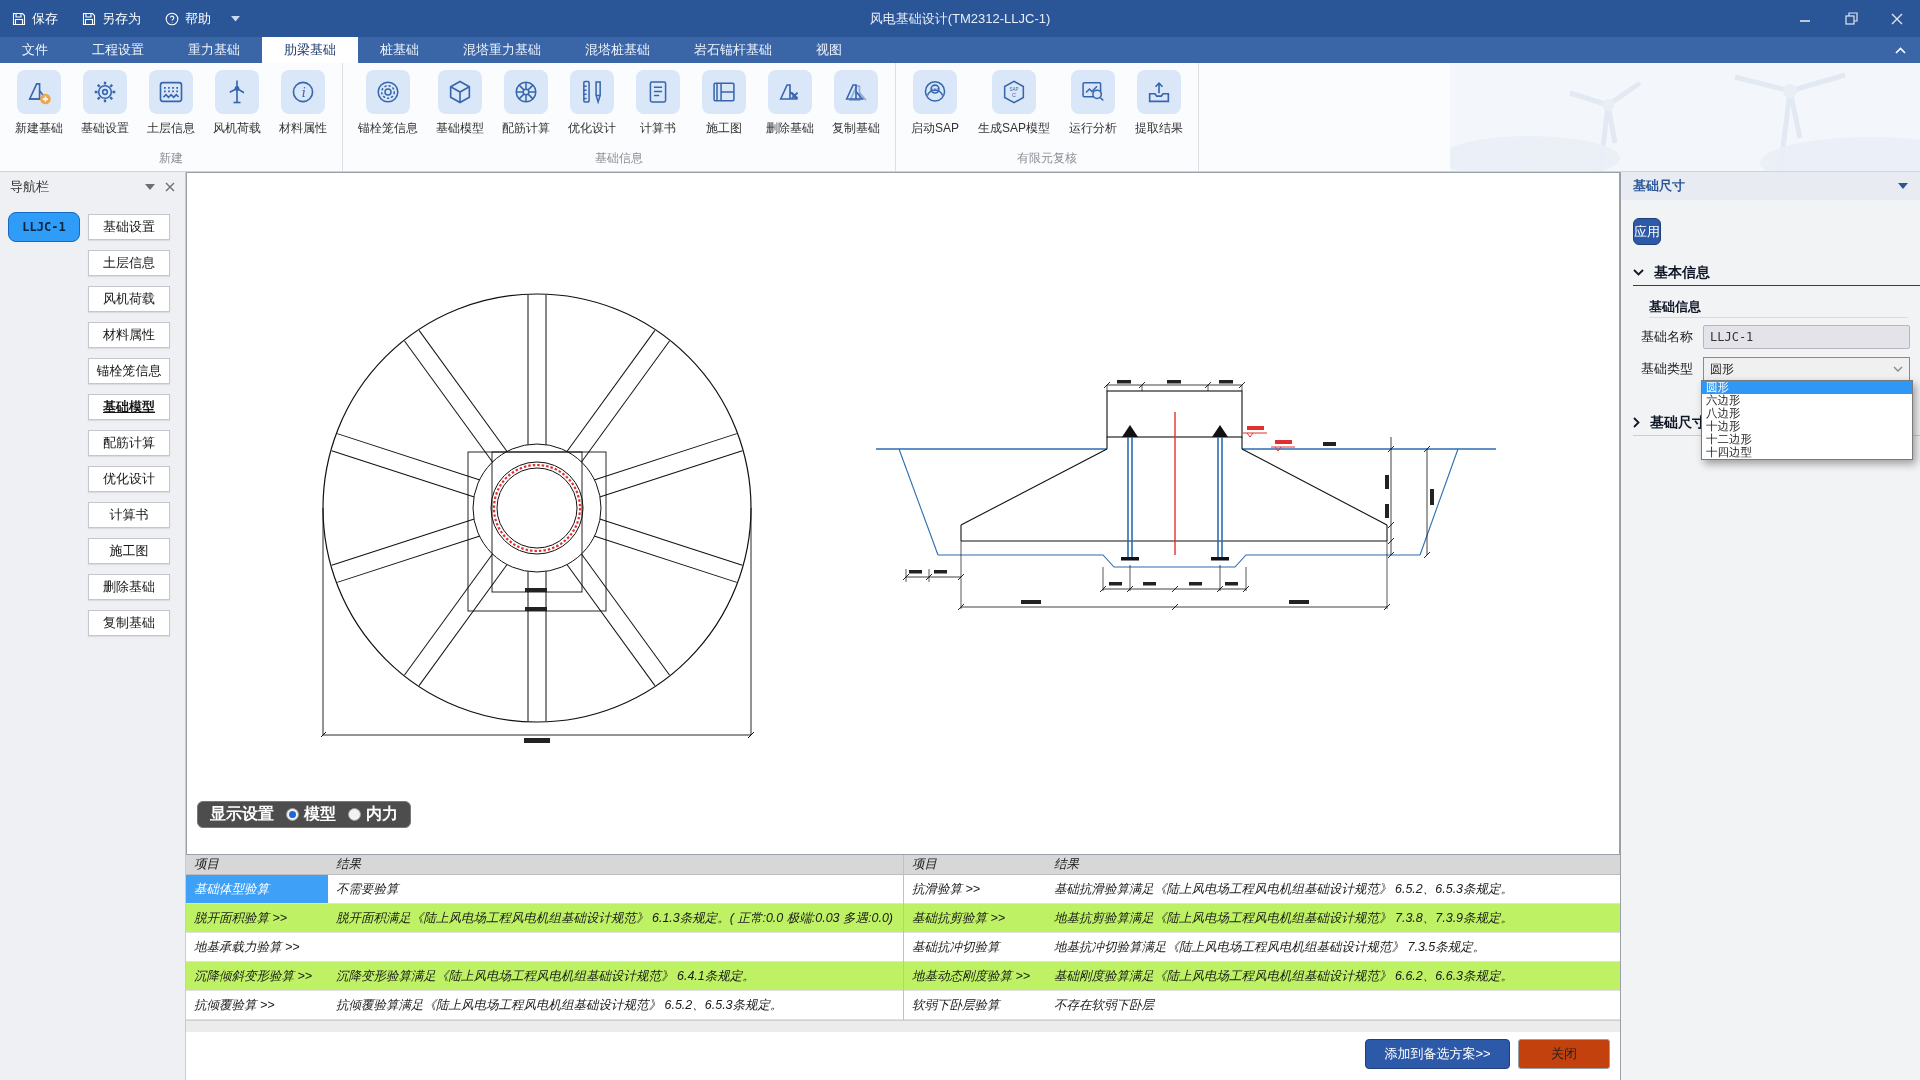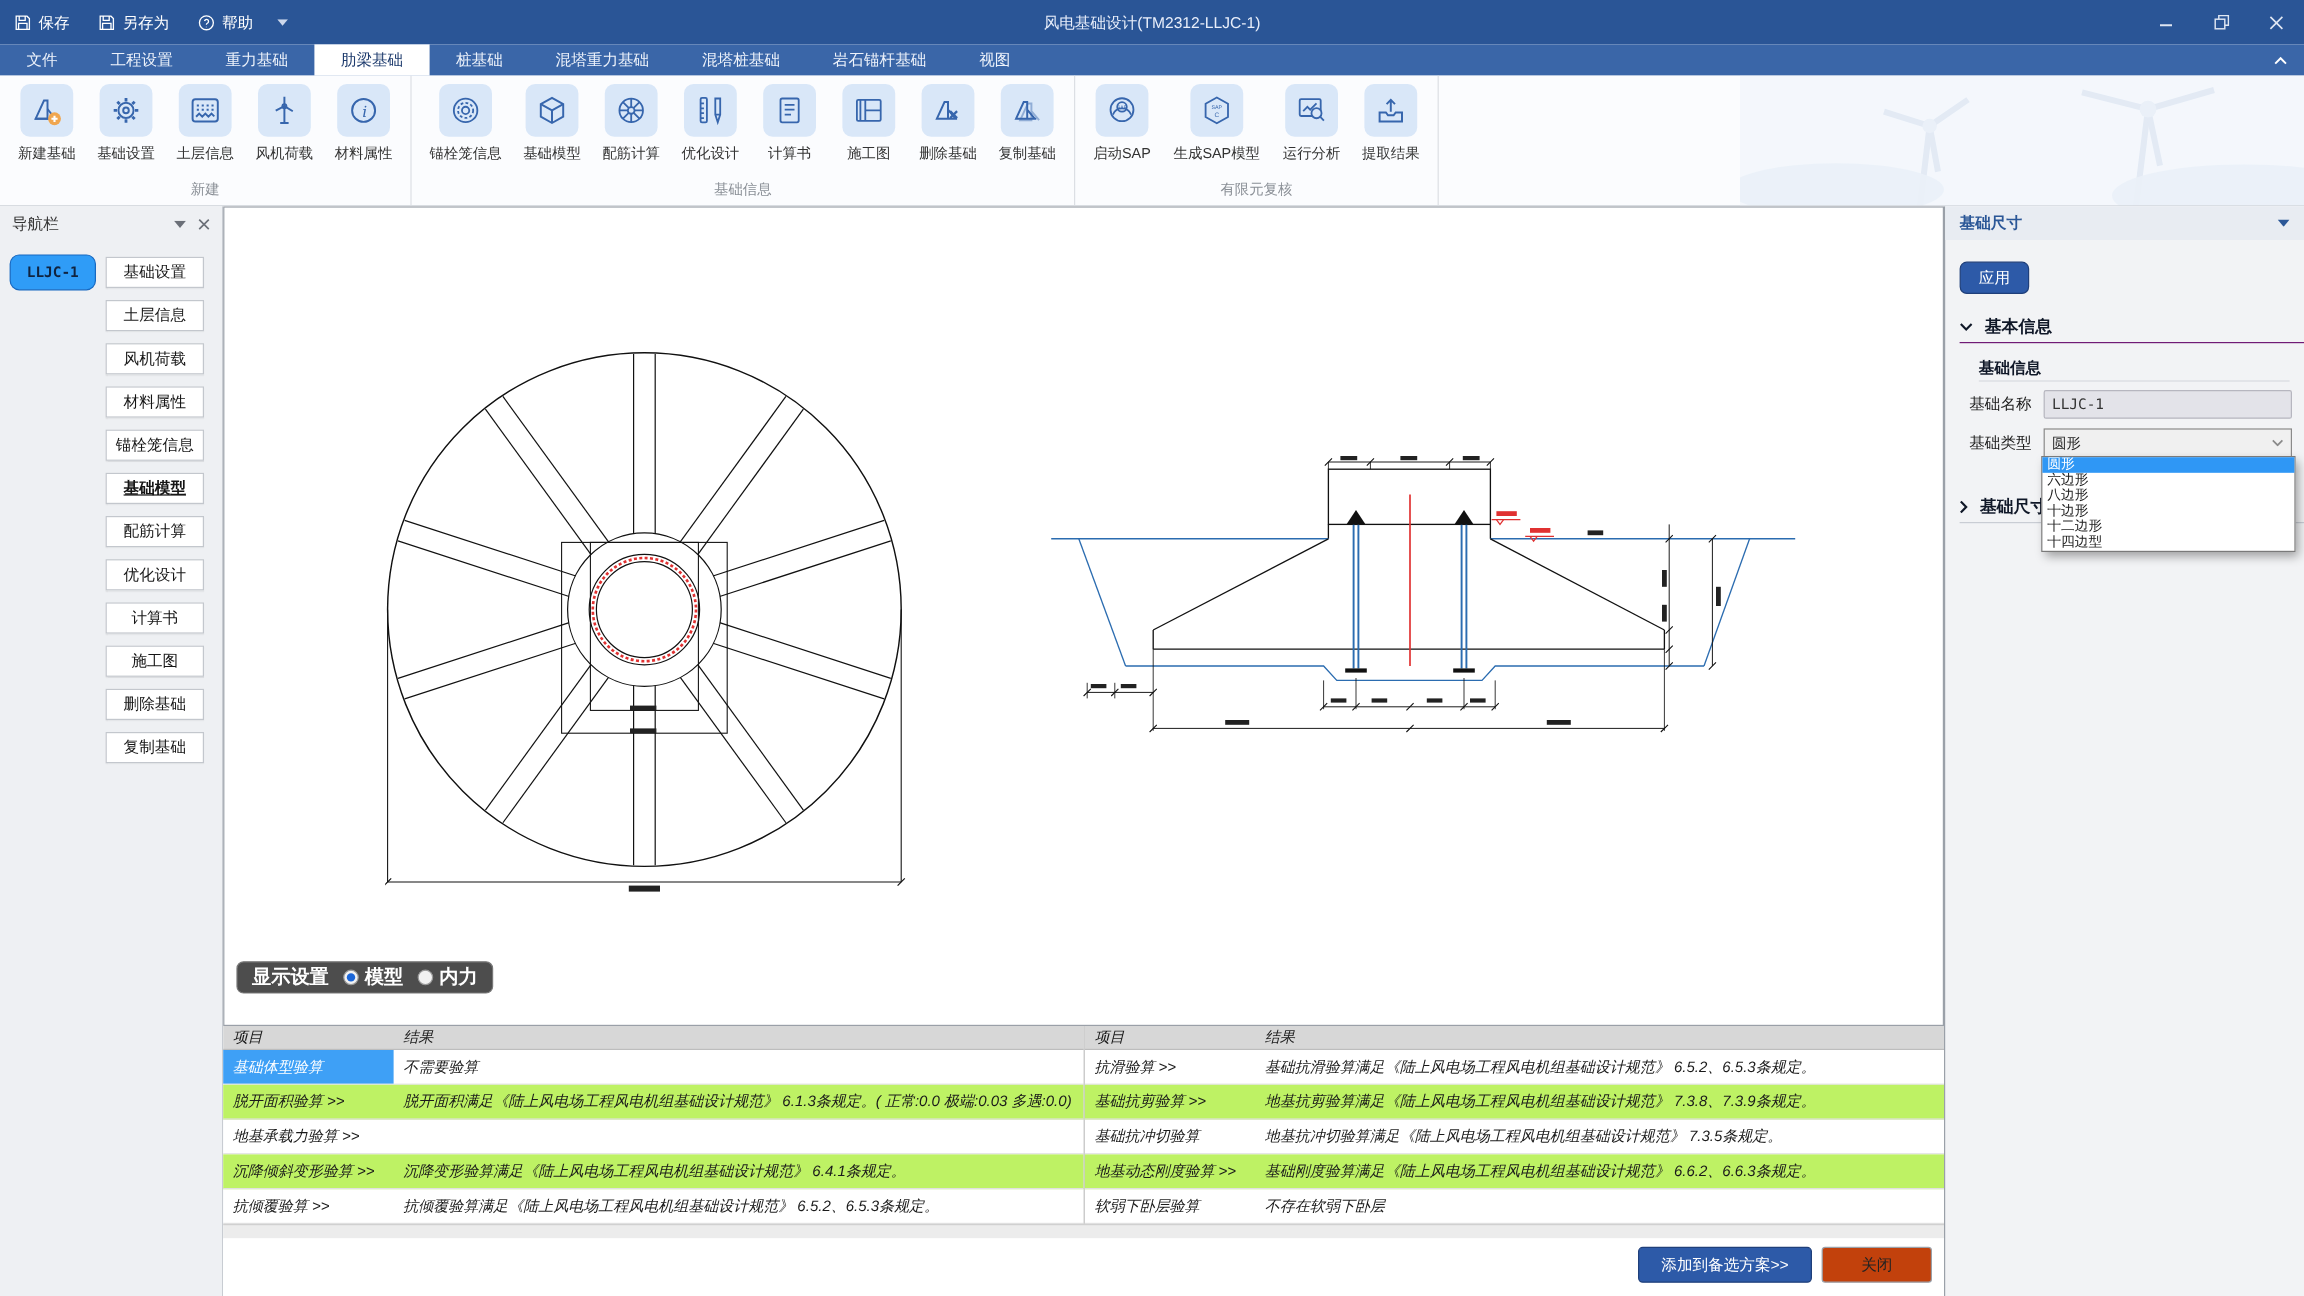--- a/index.html
+++ b/index.html
@@ -94,21 +94,21 @@
   .btn-plain { position:absolute; right:10px; top:7px; width:92px; height:30px;
                background:#c2410c; border:1px solid #9aa0a8; border-radius:3px;
                color:#222; font-size:13px; display:flex; align-items:center; justify-content:center; }
 
   
   .editor { position:absolute; left:1620px; top:0; width:300px; height:908px;
             background:#f2f3f5; border-left:1px solid #9aa0a8; }
   .ed-head { height:28px; background:#e8ecf2; display:flex; align-items:center;
              padding:0 12px; color:#2b5797; font-size:13px; font-weight:bold; }
   .ed-head svg { margin-left:auto; }
-  .apply-btn { position:absolute; left:12px; top:46px; width:58px; height:27px;
+  .apply-btn { position:absolute; left:12px; top:46px; width:28px; height:27px;
                background:#2d5aa8; border:1px solid #1f3f7a; border-radius:6px; color:#fff;
                font-size:13px; display:flex; align-items:center; justify-content:center; }
   .sec-row { position:absolute; left:12px; right:0; height:26px; display:flex; align-items:center;
              gap:10px; font-size:14px; font-weight:bold; color:#101828;
              border-bottom:1px solid #701a75; padding-right:12px; }
   .sub-row { position:absolute; left:28px; right:12px; height:22px; display:flex; align-items:center;
              font-size:13px; font-weight:bold; color:#101828; border-bottom:1px solid #d8dbe0; }
   .field { position:absolute; left:20px; right:10px; height:26px; display:flex; align-items:center; }
   .field label { width:62px; font-size:13px; color:#1a1a1a; }
   .field .tinput { flex:1; height:24px; background:#e3e3e9; border:1px solid #b6b6bf; border-radius:2px;

